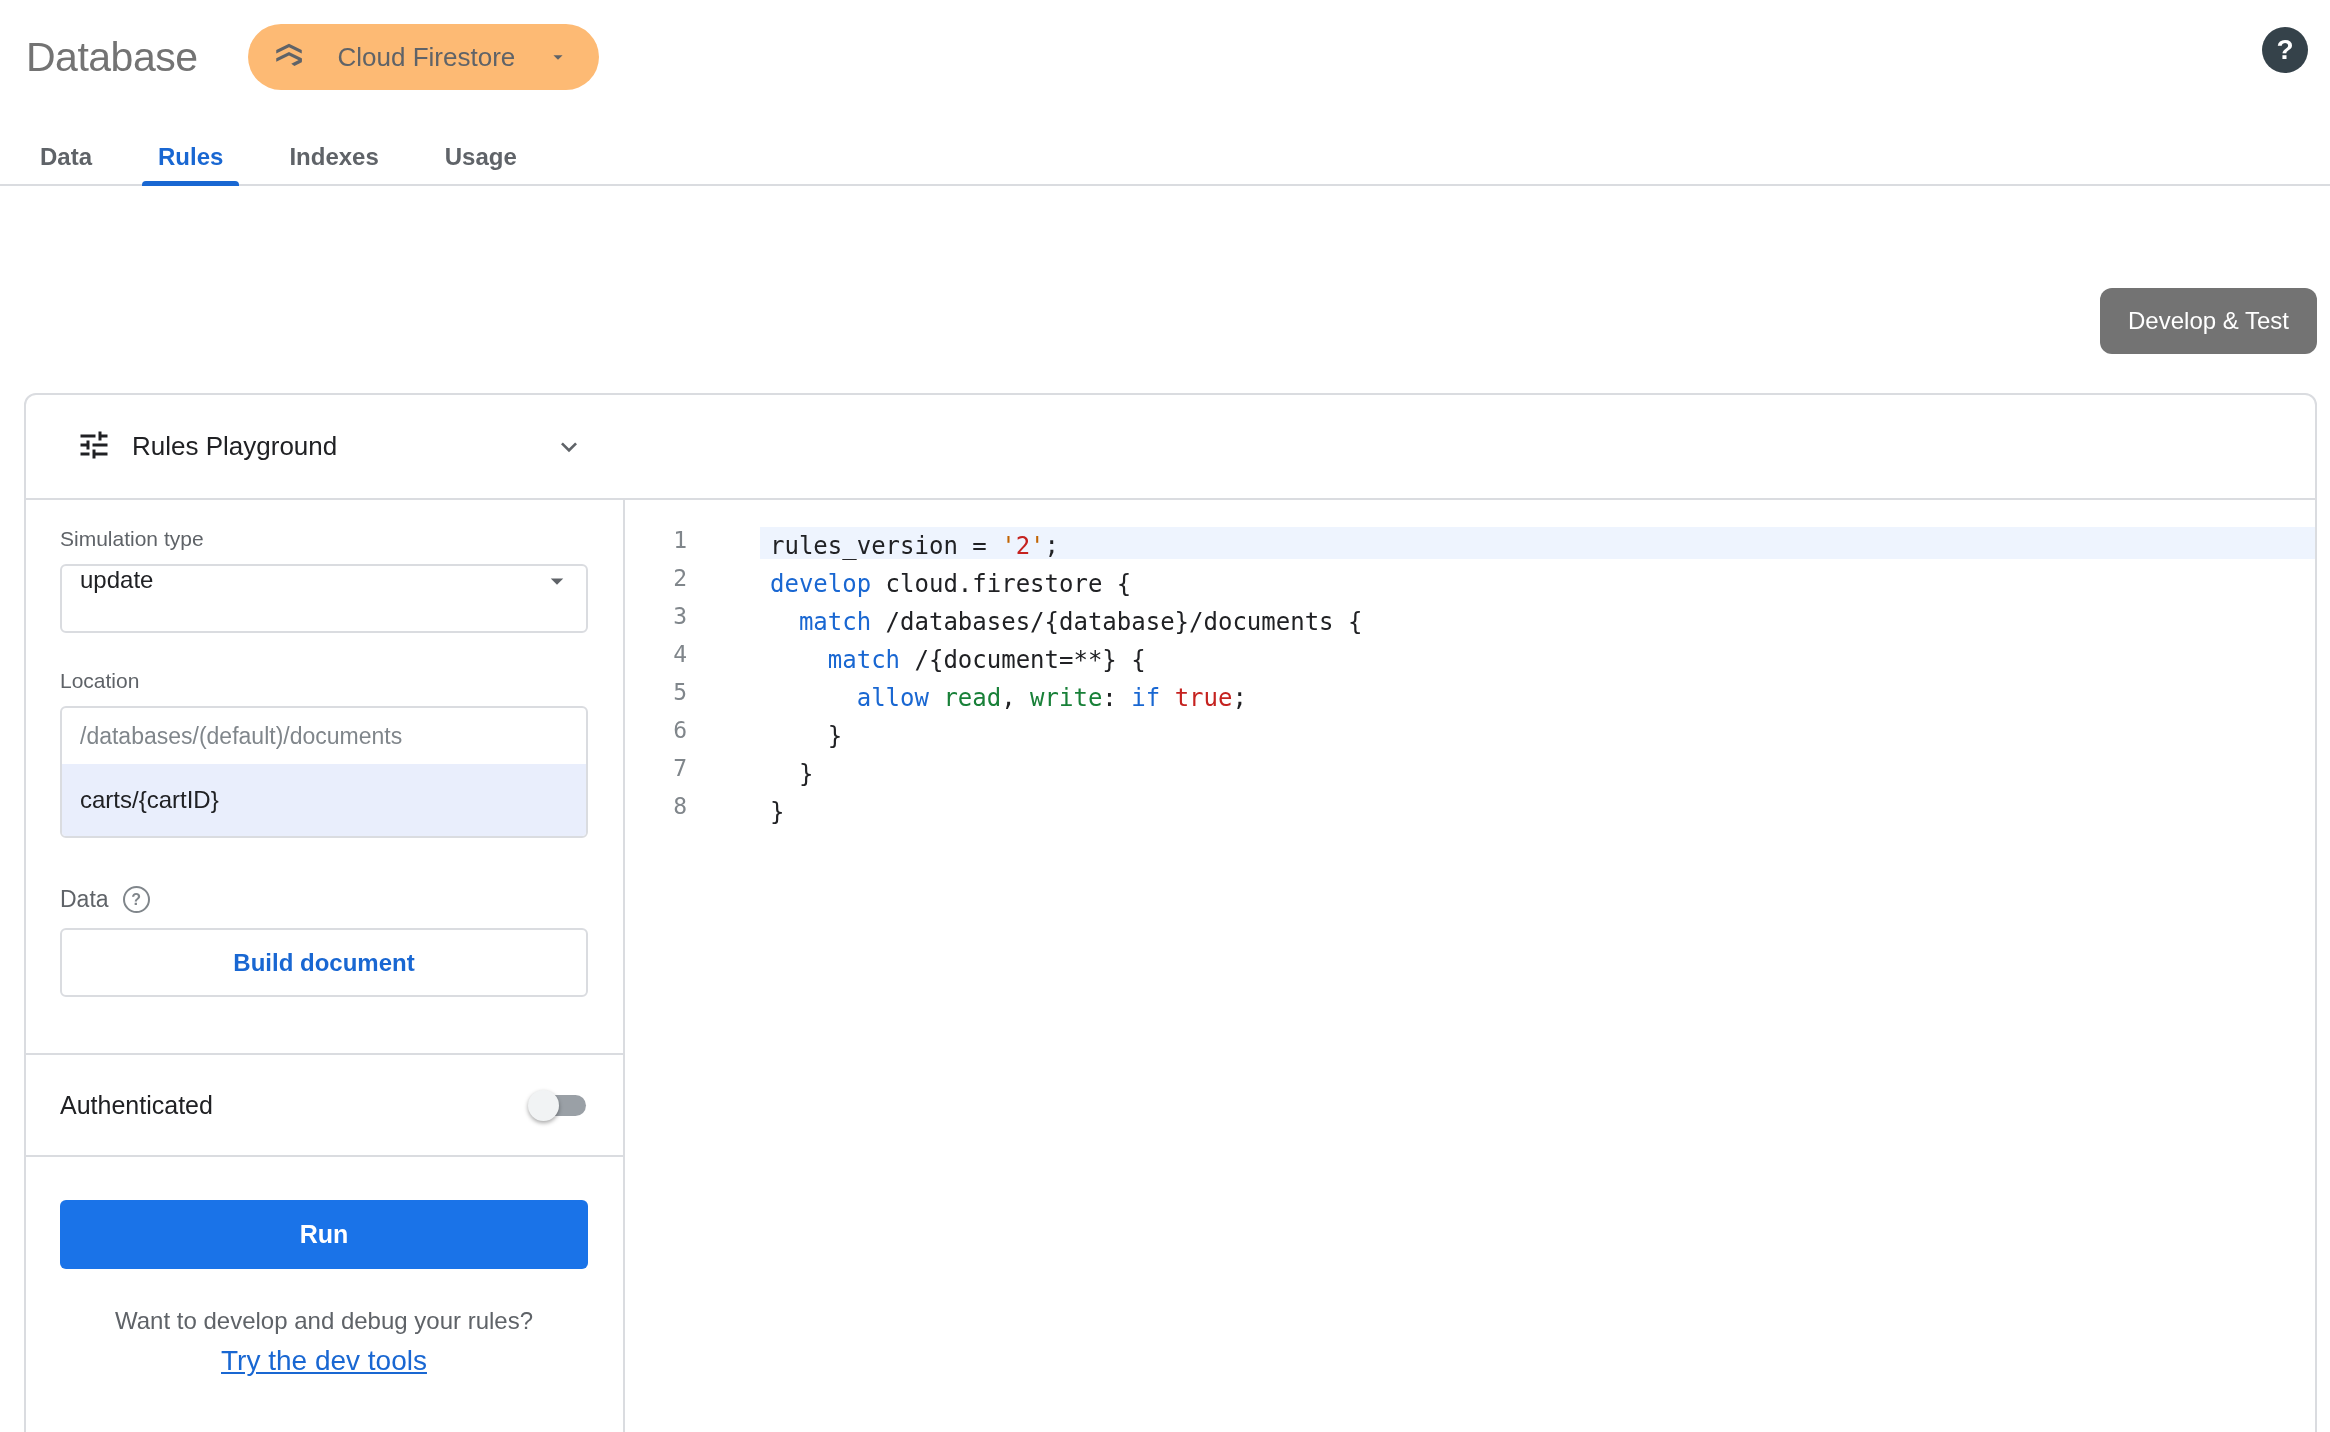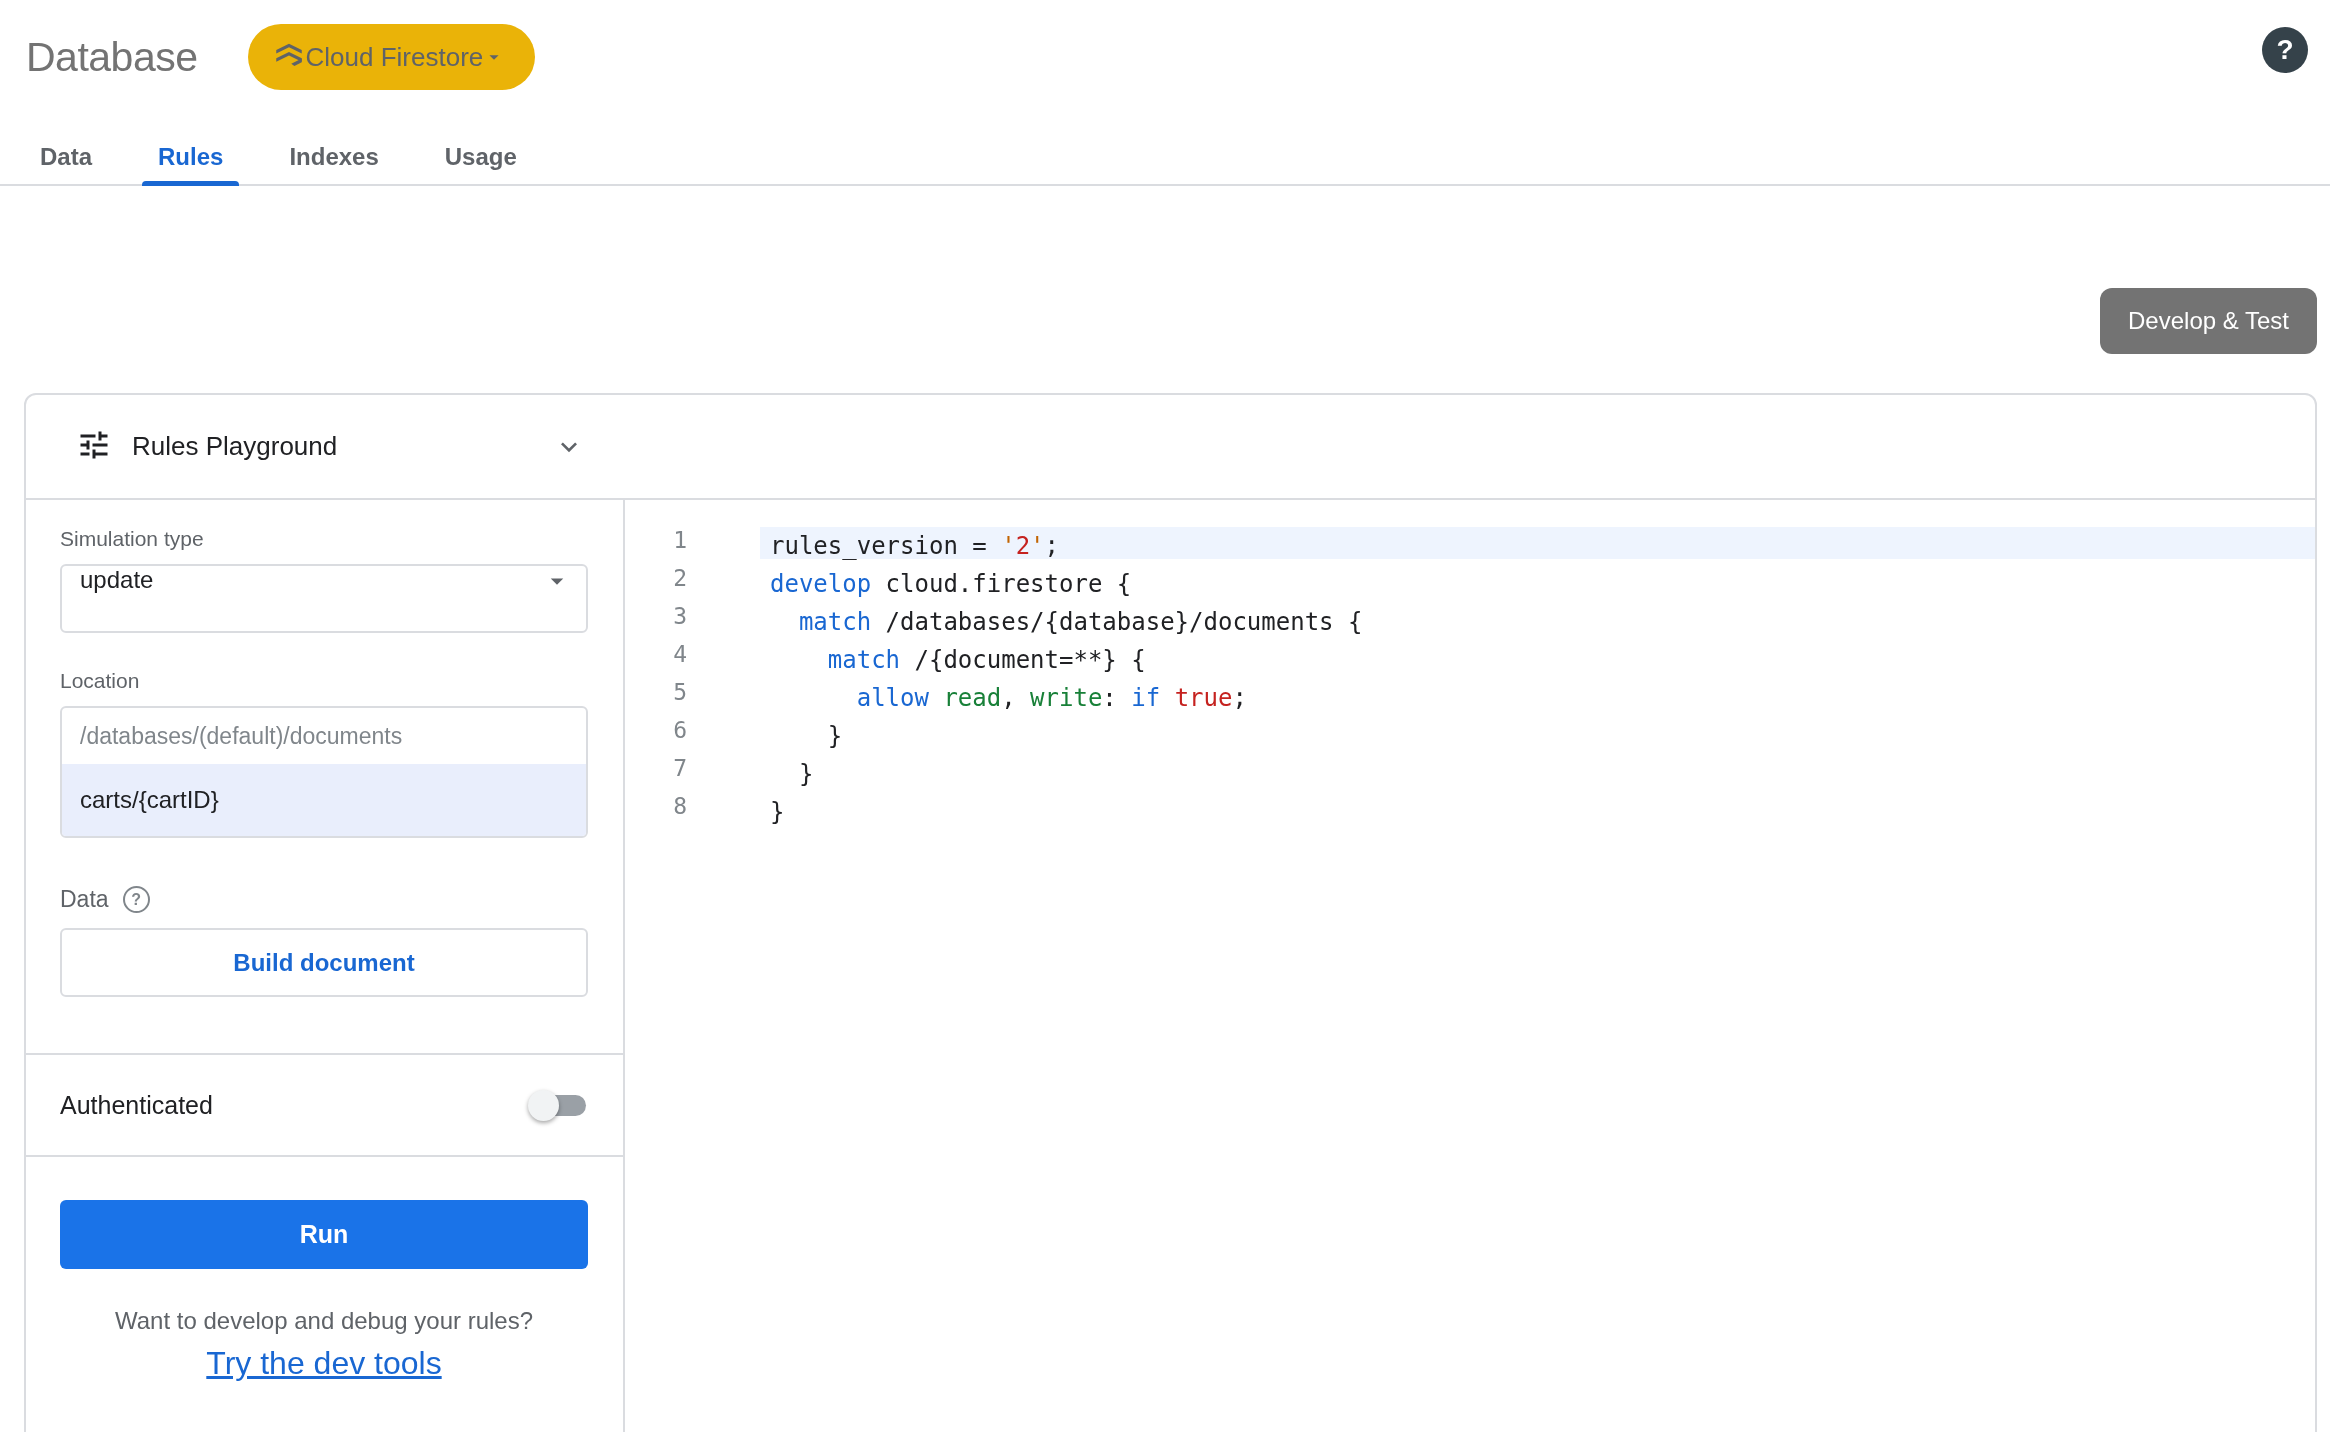--- a/index.html
+++ b/index.html
@@ -6,22 +6,22 @@
   html,body { width:2330px; height:1432px; }
   body {
     font-family:"Liberation Sans", sans-serif;
     background:#ffffff; color:#202124; overflow:hidden; position:relative;
   }
 
   
   .app-header { display:flex; align-items:center; padding:18px 36px 0 26px; height:96px; }
   .page-title { font-size:41px; font-weight:400; color:#737373; letter-spacing:-0.5px; }
   .product-pill {
-    display:inline-flex; align-items:center; gap:0; margin-left:50px;
-    height:66px; padding:0 30px 0 24px; border-radius:33px; background:#eab308;
+    display:inline-flex; align-items:center; gap:32px; margin-left:50px;
+    height:66px; padding:0 30px 0 24px; border-radius:33px; background:#fdba74;
     color:#5f6368; font-size:26px; cursor:pointer;
   }
   .product-pill svg { display:block; }
   .help-btn {
     position:absolute; top:27px; right:22px; width:46px; height:46px; border-radius:50%;
     background:#35424a; color:#ffffff; display:flex; align-items:center; justify-content:center;
     font-size:28px; font-weight:700; cursor:pointer;
   }
 
   
@@ -88,21 +88,21 @@
   .toggle { position:relative; width:54px; height:21px; border-radius:11px; background:#9aa0a6; cursor:pointer; margin-right:2px; }
   .toggle .thumb {
     position:absolute; left:-4px; top:-5px; width:31px; height:31px; border-radius:50%;
     background:#f1f3f4; box-shadow:0 2px 4px rgba(0,0,0,.35);
   }
   .run-btn {
     margin-top:43px; width:100%; height:69px; border:none; border-radius:6px; background:#1a73e8;
     color:#fff; font-size:25px; font-weight:600; cursor:pointer; font-family:"Liberation Sans", sans-serif;
   }
   .devtools-prompt { margin-top:38px; text-align:center; font-size:24px; color:#5f6368; }
-  .devtools-link { margin-top:10px; text-align:center; font-size:32px; color:#1967d2; text-decoration:underline; cursor:pointer; }
+  .devtools-link { margin-top:10px; text-align:center; font-size:28px; color:#1967d2; text-decoration:underline; cursor:pointer; }
 
   
   .editor { flex:1; padding-top:21px; cursor:text; overflow:hidden; }
   .code-row { display:flex; height:38px; line-height:38px; font-size:24px; }
   .gutter { width:62px; flex:0 0 62px; text-align:right; color:#80868b;
     font-family:"DejaVu Sans Mono","Liberation Mono",monospace; font-size:23px; }
   .code-area { flex:1; margin-left:73px; padding-left:10px; white-space:pre;
     font-family:"DejaVu Sans Mono","Liberation Mono",monospace;margin-top:6px; }
   .code-row.hl .code-area { background:#eef4fe; }
 

